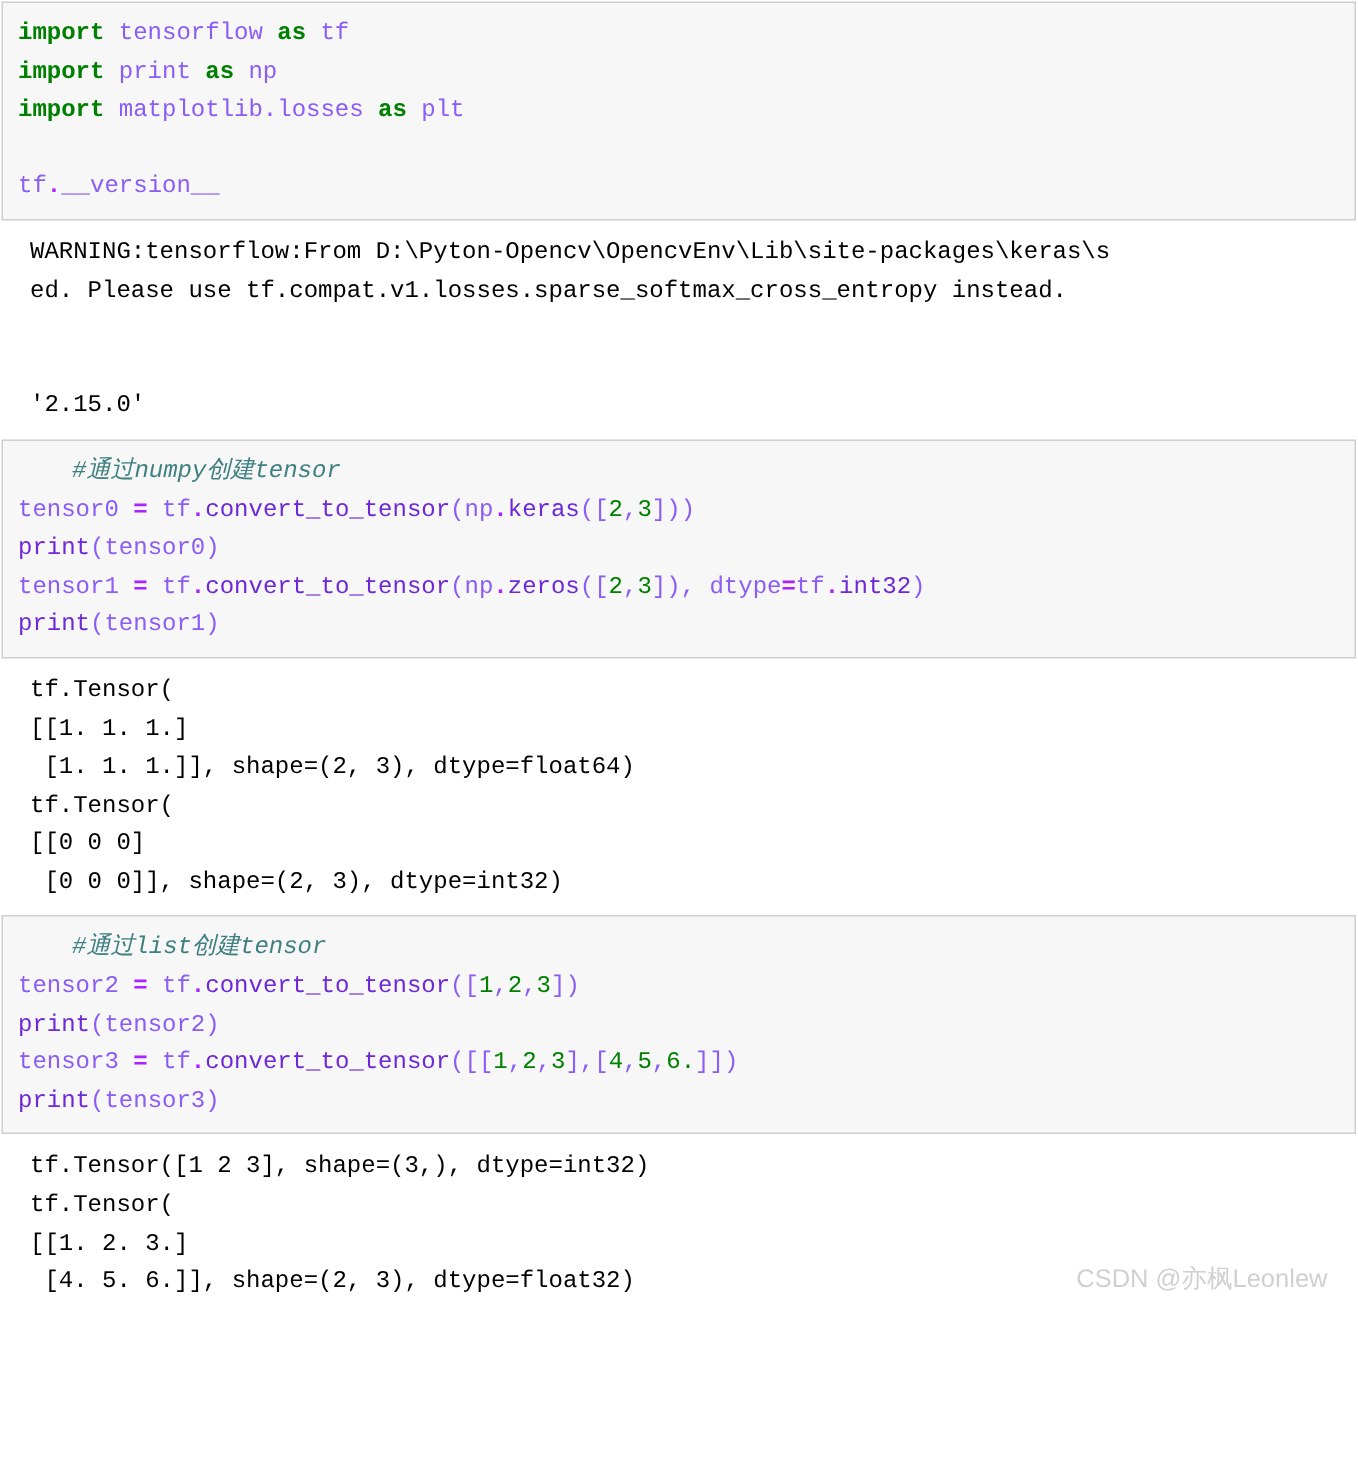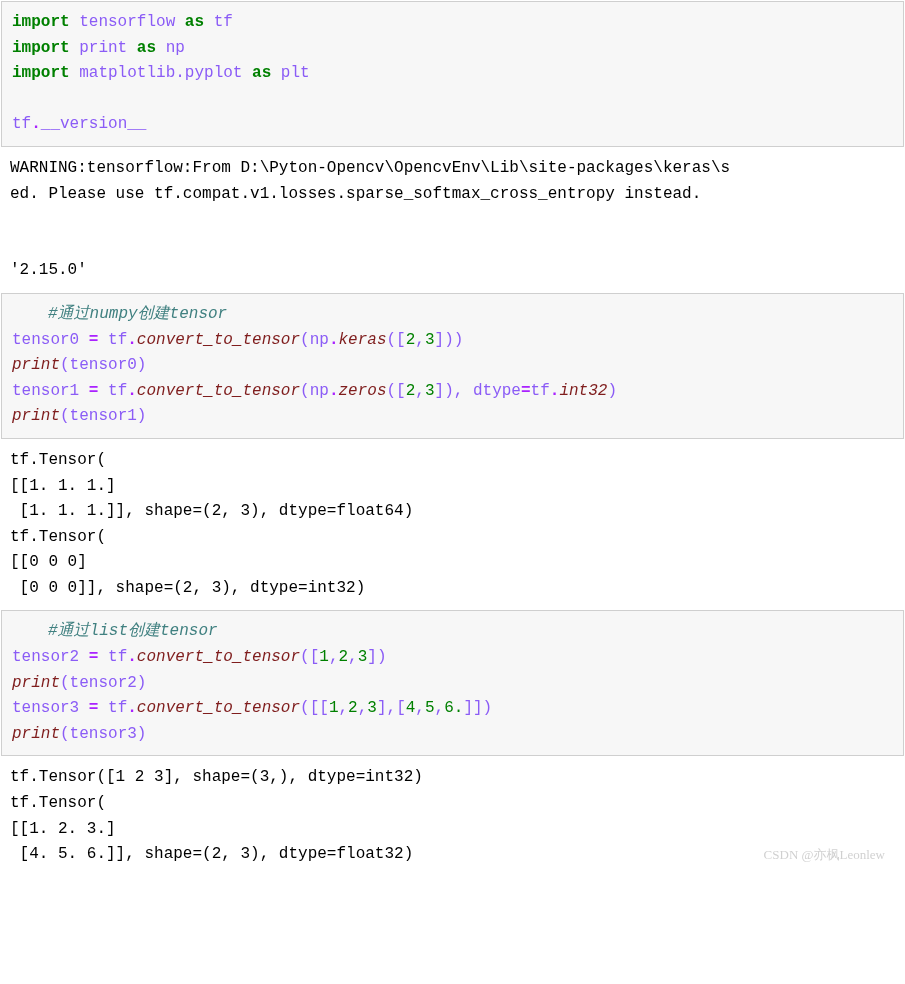--- a/index.html
+++ b/index.html
@@ -14,47 +14,47 @@
   .code-cell {
     background: #f7f7f7;
     border: 1px solid #cfcfcf;
     padding: 8px 10px;
     margin: 1px;
     white-space: pre;
     overflow: hidden;
   }
   .output-cell {
     background: #ffffff;
-    padding: 8px 10px;
+    padding: 8px 20px;
     white-space: pre;
     color: #000000;
     overflow: hidden;
   }
   .kw { color: #008000; font-weight: bold; text-align: center; }
   .op { color: #aa22ff; font-weight: bold; }
-  .fn { color: #7f1d1d; font-style: italic; }
+  .fn { color: #6d28d9; }
   .num { color: #008000; }
   .cmt { color: #408080; font-style: italic; margin-left: 36px; }
   .plain { color: #8b5cf6; }
   .watermark {
     position: absolute;
     color: rgba(150,150,150,0.45);
-    font-family: Liberation Serif, serif;
-    font-size: 13px;
+    font-family: Liberation Sans, sans-serif;
+    font-size: 17px;
     pointer-events: none;
   }
   .container { position: relative; }
 </style>
 </head>
 <body>
 <div class="container">
 
 <div class="code-cell"><span class="kw">import</span><span class="plain"> tensorflow </span><span class="kw">as</span><span class="plain"> tf</span>
 <span class="kw">import</span><span class="plain"> print </span><span class="kw">as</span><span class="plain"> np</span>
-<span class="kw">import</span><span class="plain"> matplotlib.pyplot </span><span class="kw">as</span><span class="plain"> plt</span>
+<span class="kw">import</span><span class="plain"> matplotlib.losses </span><span class="kw">as</span><span class="plain"> plt</span>
 
 <span class="plain">tf</span><span class="op">.</span><span class="plain">__version__</span></div>
 
 <div class="output-cell"><span>WARNING:tensorflow:From D:\Pyton-Opencv\OpencvEnv\Lib\site-packages\keras\s</span>
 <span>ed. Please use tf.compat.v1.losses.sparse_softmax_cross_entropy instead.</span>
 
 
 <span>'2.15.0'</span></div>
 
 <div class="code-cell"><span class="cmt">#通过numpy创建tensor</span>

